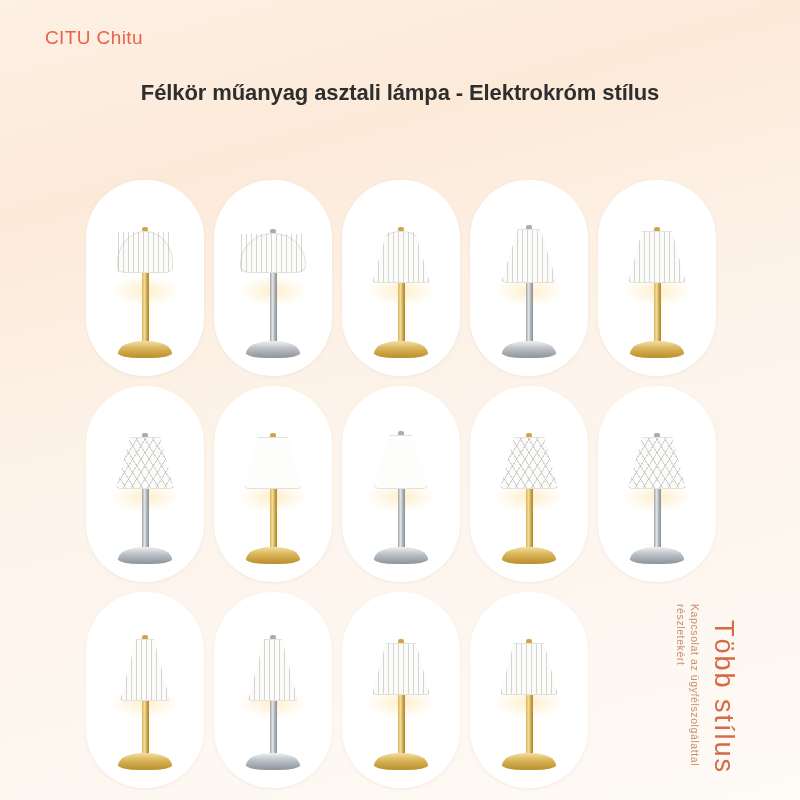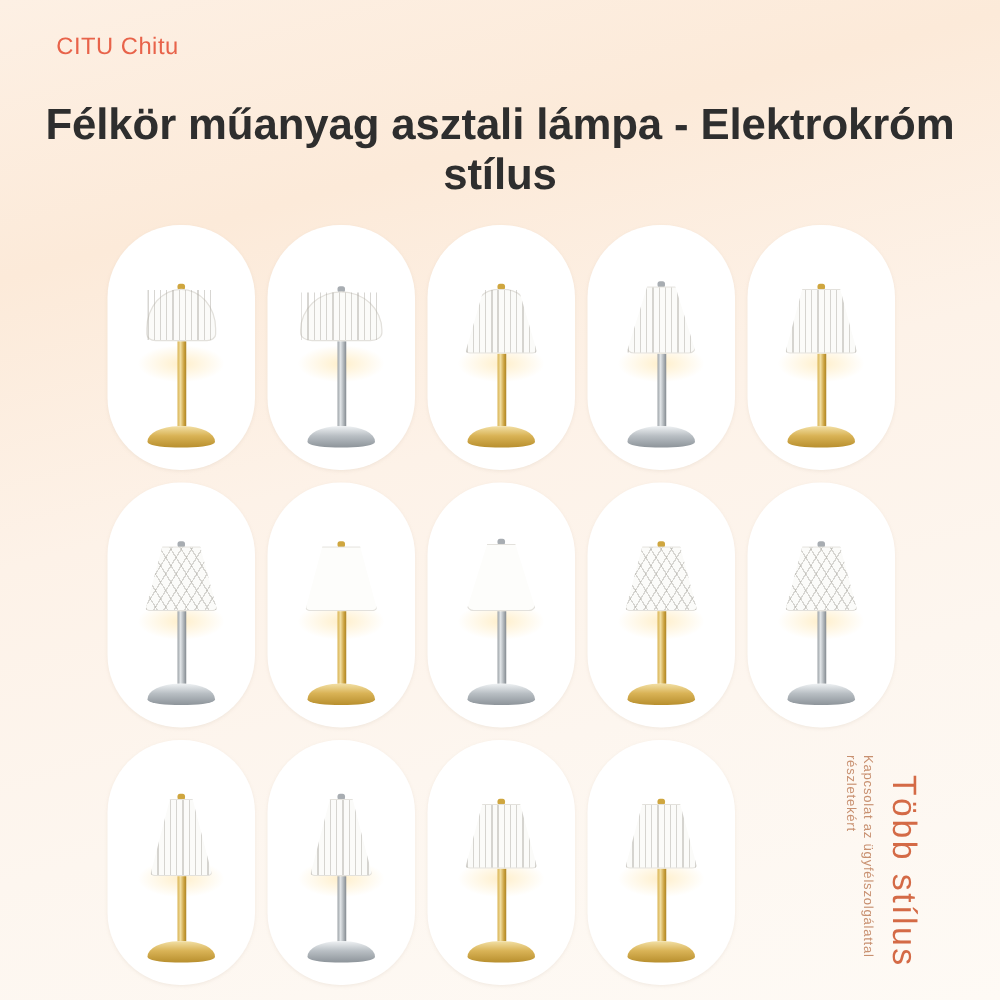--- a/index.html
+++ b/index.html
@@ -29,21 +29,21 @@
     color: #e8634a;
     letter-spacing: 0.4px;
     font-weight: 400;
   }
   .headline {
     position: absolute;
     left: 0;
     right: 0;
     top: 80px;
     text-align: center;
-    font-size: 35px;
+    font-size: 22px;
     color: #2e2e2e;
     font-weight: 700;
     letter-spacing: -0.1px;
   }
   .subline {
     position: absolute;
     left: 0;
     right: 0;
     top: 143px;
     text-align: center;

